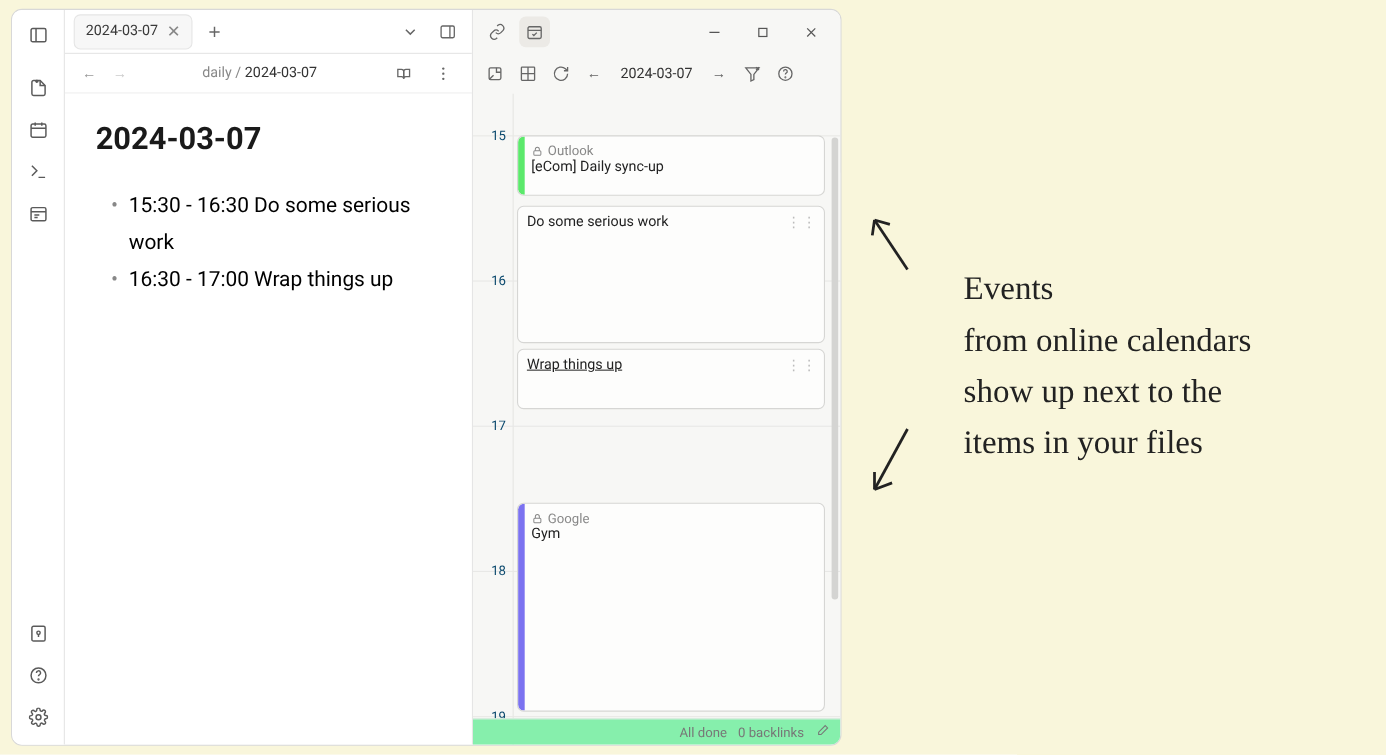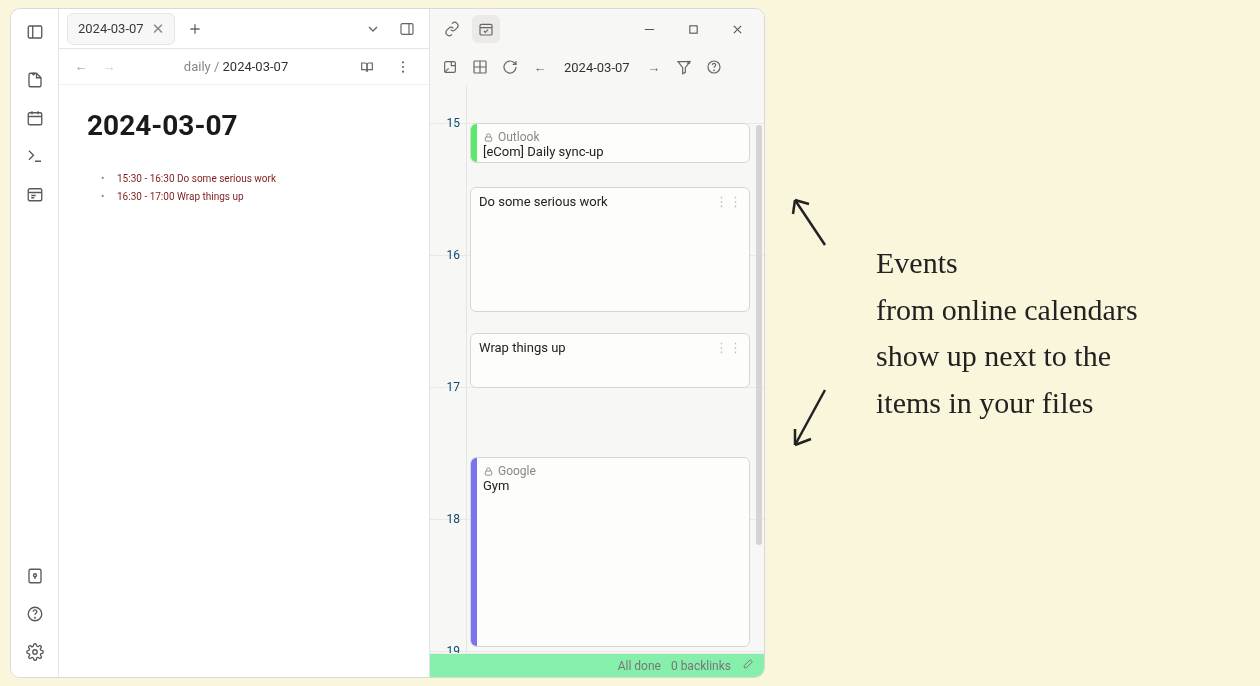--- a/index.html
+++ b/index.html
@@ -108,22 +108,22 @@
   color: #1a1a1a;
   margin-bottom: 18px;
 }
 .editor-body ul {
   list-style: none;
   padding-left: 14px;
 }
 .editor-body li {
   position: relative;
   padding-left: 16px;
-  font-size: 10px;
-  color: #7f1d1d;
+  font-size: 19px;
+  color: #000000;
   line-height: 1.75;
 }
 .editor-body li::before {
   content: "•";
   position: absolute;
   left: 0;
   color: #888;
 }
 .scrollbar-v {
   position: absolute;
@@ -503,36 +503,36 @@
           </div>
           <div class="hour-row" style="top: 302px;">
             <div class="hour-label">17</div>
           </div>
           <div class="hour-row" style="top: 434px;">
             <div class="hour-label">18</div>
           </div>
           <div class="hour-row" style="top: 566px;">
             <div class="hour-label">19</div>
           </div>
-          <div class="event" style="top: 38px; height: 40px; padding-left: 12px;">
+          <div class="event" style="top: 38px; height: 55px; padding-left: 12px;">
             <div class="accent" style="background: rgb(91, 233, 107);"></div>
             <div class="provider">
               <svg viewBox="0 0 24 24" fill="none" stroke="currentColor" stroke-width="2">
                 <rect x="5" y="11" width="14" height="9" rx="2"></rect>
                 <path d="M8 11V8a4 4 0 1 1 8 0v3"></path>
               </svg>
               <span>Outlook</span>
             </div>
             <div class="etitle">[eCom] Daily sync-up</div>
           </div>
           <div class="event" style="top: 102px; height: 125px;">
             <div class="etitle">Do some serious work</div>
             <div class="drag">⋮⋮</div>
           </div>
-          <div class="event" style="top: 248px; height: 55px;">
+          <div class="event" style="top: 232px; height: 55px; text-decoration: underline;">
             <div class="etitle">Wrap things up</div>
             <div class="drag">⋮⋮</div>
           </div>
           <div class="event" style="top: 372px; height: 190px; padding-left: 12px;">
             <div class="accent" style="background: rgb(123, 114, 240);"></div>
             <div class="provider">
               <svg viewBox="0 0 24 24" fill="none" stroke="currentColor" stroke-width="2">
                 <rect x="5" y="11" width="14" height="9" rx="2"></rect>
                 <path d="M8 11V8a4 4 0 1 1 8 0v3"></path>
               </svg>

